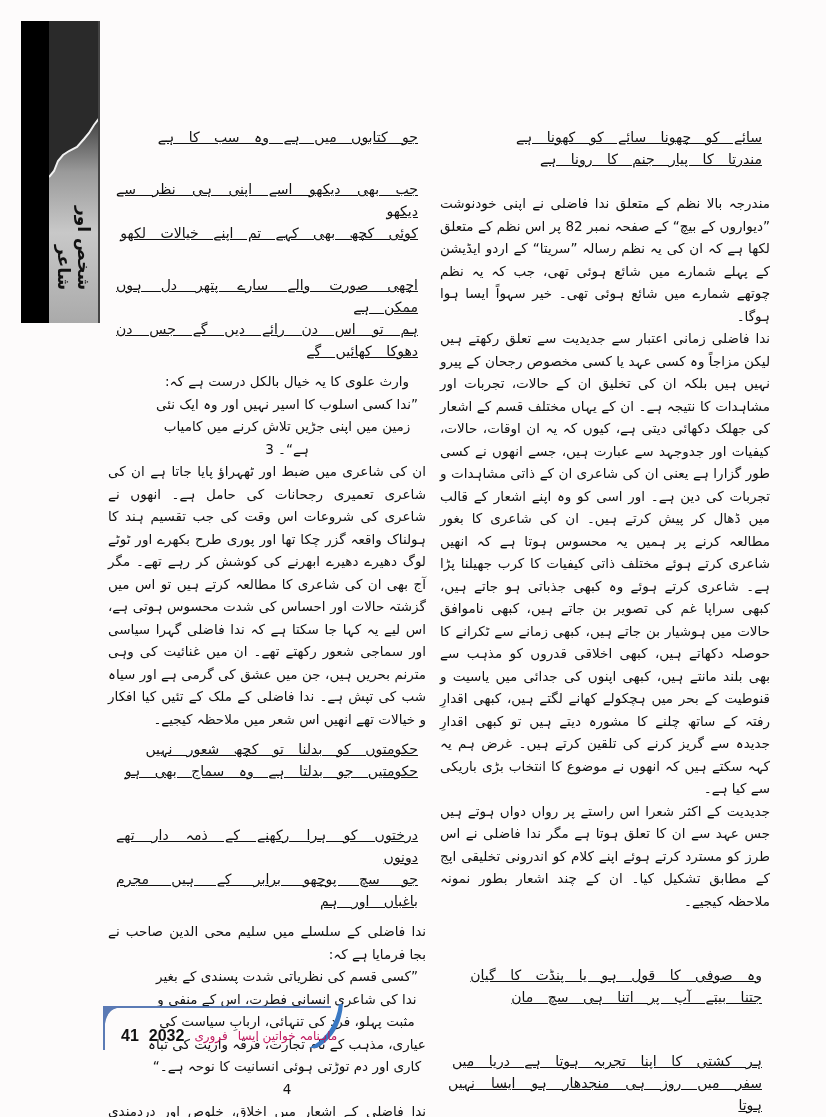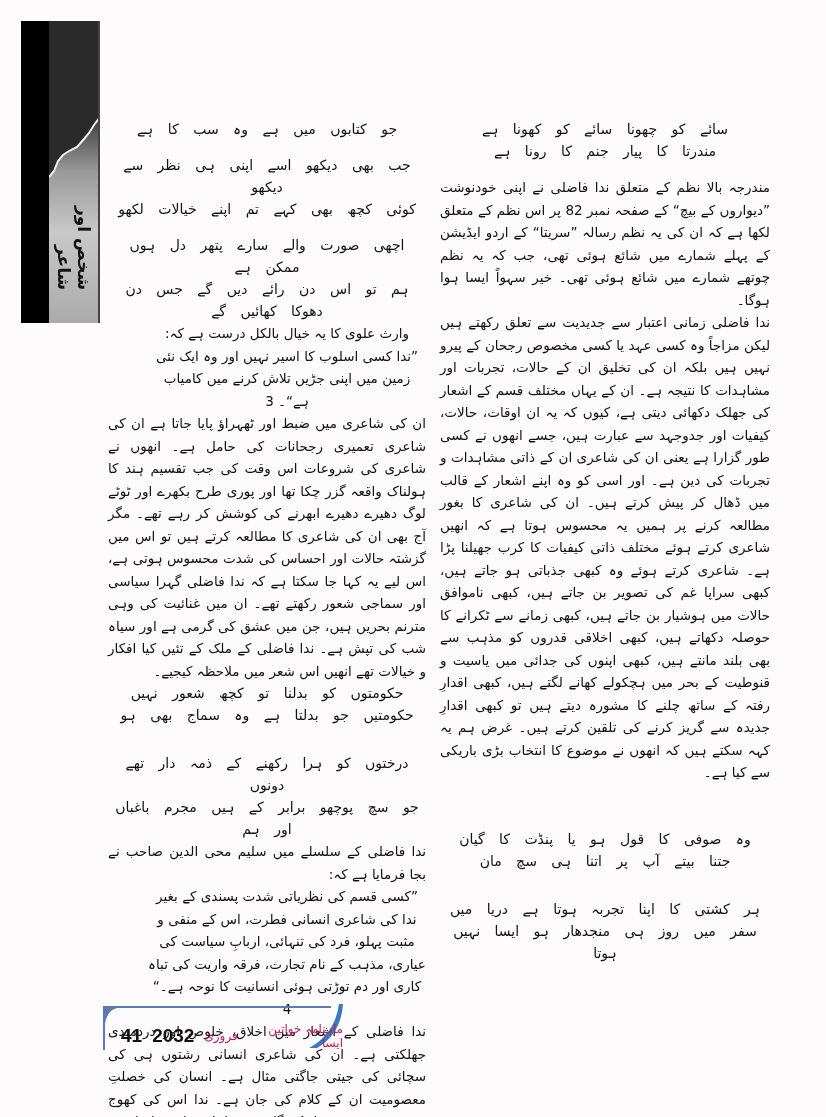--- a/index.html
+++ b/index.html
@@ -20,36 +20,36 @@
   .sidebar-label {
     position: absolute; left: 60px; top: 160px; width: 28px; height: 130px;
     writing-mode: vertical-rl; text-orientation: mixed;
     font-size: 17px; font-weight: bold; color: #111; direction: rtl;
     display: flex; align-items: center; justify-content: center;
     letter-spacing: 0;
   }
   .col { position: absolute; direction: rtl; text-align: justify; }
   .col-right { left: 440px; top: 118px; width: 330px; }
   .col-left { left: 108px; top: 118px; width: 318px; }
-  .couplet { text-align: center; margin: 0; }
+  .couplet { margin: 8px; text-decoration: underline; }
   .couplet p { margin: 0; font-size: 14px; line-height: 22px; word-spacing: 10px; }
   .para { margin: 0; font-size: 13.5px; line-height: 22.5px; text-align-last: right; }
   .para.center { text-align: center; text-align-last: center; margin-left: 40px; }
   .gap-m { height: 14px; }
   .gap-l { height: 26px; }
   .gap-xl { height: 44px; }
   .footer {
     position: absolute; left: 103px; top: 1004px; width: 240px; height: 46px;
   }
   .footer svg { position: absolute; left: 0; top: 0; }
   .footer-text {
     position: absolute; left: 18px; top: 21px; height: 22px; display: flex; align-items: center; gap: 10px;
     direction: ltr;
   }
-  .footer-num { font-family: "Liberation Sans", sans-serif; font-weight: bold; font-size: 19px; color: #111; }
+  .footer-num { font-family: "Liberation Sans", sans-serif; font-weight: bold; font-size: 16px; color: #111; }
   .footer-urdu { font-size: 12px; color: #be185d; direction: rtl; }
 </style>
 </head>
 <body>
 
 <div class="sidebar-black"></div>
 <div class="sidebar-tab">
   <svg class="torn" width="51" height="302" viewBox="0 0 51 302">
     <polygon points="0,0 51,0 51,96 45,104 40,112 35,118 28,126 20,130 14,134 9,140 5,150 0,156" fill="#2a2a2a"></polygon>
     <polyline points="51,96 45,104 40,112 35,118 28,126 20,130 14,134 9,140 5,150 0,156" fill="none" stroke="#f2f2f2" stroke-width="2"></polyline>
@@ -59,20 +59,21 @@
 <div class="sidebar-label">شخص اور شاعر</div>
 
 <div class="col col-right">
   <div class="couplet">
     <p>سائے کو چھونا سائے کو کھونا ہے</p>
     <p>مندرتا کا پیار جنم کا رونا ہے</p>
   </div>
   <div class="gap-m"></div>
   <p class="para">مندرجہ بالا نظم کے متعلق ندا فاضلی نے اپنی خودنوشت ”دیواروں کے بیچ“ کے صفحہ نمبر 82 پر اس نظم کے متعلق لکھا ہے کہ ان کی یہ نظم رسالہ ”سریتا“ کے اردو ایڈیشن کے پہلے شمارے میں شائع ہوئی تھی، جب کہ یہ نظم چوتھے شمارے میں شائع ہوئی تھی۔ خیر سہواً ایسا ہوا ہوگا۔</p>
   <p class="para">ندا فاضلی زمانی اعتبار سے جدیدیت سے تعلق رکھتے ہیں لیکن مزاجاً وہ کسی عہد یا کسی مخصوص رجحان کے پیرو نہیں ہیں بلکہ ان کی تخلیق ان کے حالات، تجربات اور مشاہدات کا نتیجہ ہے۔ ان کے یہاں مختلف قسم کے اشعار کی جھلک دکھائی دیتی ہے، کیوں کہ یہ ان اوقات، حالات، کیفیات اور جدوجہد سے عبارت ہیں، جسے انھوں نے کسی طور گزارا ہے یعنی ان کی شاعری ان کے ذاتی مشاہدات و تجربات کی دین ہے۔ اور اسی کو وہ اپنے اشعار کے قالب میں ڈھال کر پیش کرتے ہیں۔ ان کی شاعری کا بغور مطالعہ کرنے پر ہمیں یہ محسوس ہوتا ہے کہ انھیں شاعری کرتے ہوئے مختلف ذاتی کیفیات کا کرب جھیلنا پڑا ہے۔ شاعری کرتے ہوئے وہ کبھی جذباتی ہو جاتے ہیں، کبھی سراپا غم کی تصویر بن جاتے ہیں، کبھی ناموافق حالات میں ہوشیار بن جاتے ہیں، کبھی زمانے سے ٹکرانے کا حوصلہ دکھاتے ہیں، کبھی اخلاقی قدروں کو مذہب سے بھی بلند مانتے ہیں، کبھی اپنوں کی جدائی میں یاسیت و قنوطیت کے بحر میں ہچکولے کھانے لگتے ہیں، کبھی اقدارِ رفتہ کے ساتھ چلنے کا مشورہ دیتے ہیں تو کبھی اقدارِ جدیدہ سے گریز کرنے کی تلقین کرتے ہیں۔ غرض ہم یہ کہہ سکتے ہیں کہ انھوں نے موضوع کا انتخاب بڑی باریکی سے کیا ہے۔</p>
+  <p class="para">جدیدیت کے اکثر شعرا اس راستے پر رواں دواں ہوتے ہیں جس عہد سے ان کا تعلق ہوتا ہے مگر ندا فاضلی نے اس طرز کو مسترد کرتے ہوئے اپنے کلام کو اندرونی تخلیقی اپج کے مطابق تشکیل کیا۔ ان کے چند اشعار بطور نمونہ ملاحظہ کیجیے۔</p>
   <div class="gap-xl"></div>
   <div class="couplet">
     <p>وہ صوفی کا قول ہو یا پنڈت کا گیان</p>
     <p>جتنا بیتے آپ پر اتنا ہی سچ مان</p>
   </div>
   <div class="gap-l"></div>
   <div class="couplet">
     <p>ہر کشتی کا اپنا تجربہ ہوتا ہے دریا میں</p>
     <p>سفر میں روز ہی منجدھار ہو ایسا نہیں ہوتا</p>
   </div>

